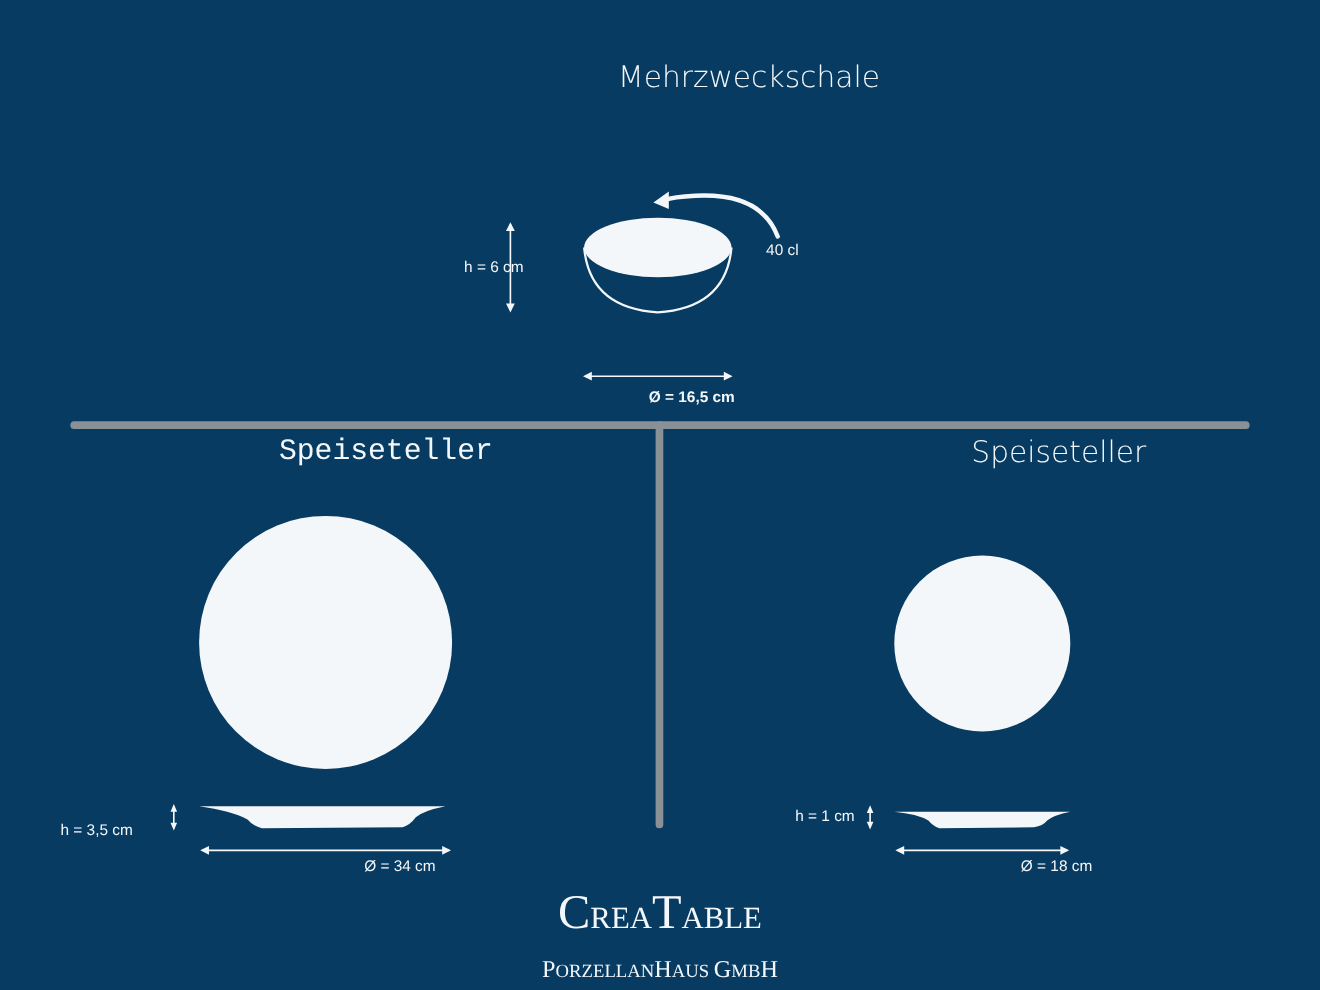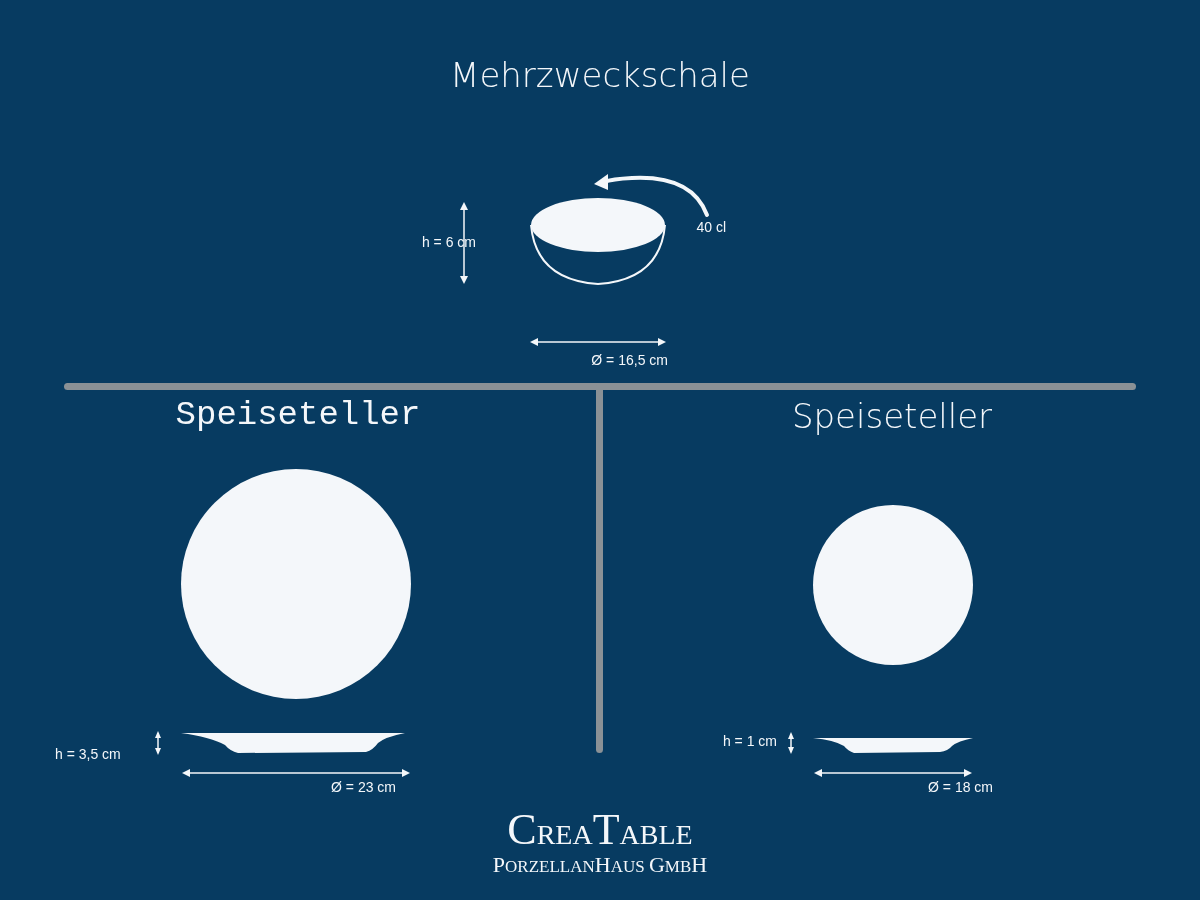--- a/index.html
+++ b/index.html
@@ -5,22 +5,22 @@
   html, body { margin:0; padding:0; }
   body {
     width:1200px; height:900px; overflow:hidden;
     background:#073b61;
     font-family:"DejaVu Sans", sans-serif;
     color:#f4f7fa;
     position:relative;
   }
   .abs { position:absolute; }
   .title {
-    font-weight:300; font-size:34px; letter-spacing:0px;
-    text-align:center; white-space:nowrap;
+    font-weight:300; font-size:27px; letter-spacing:0px;
+    text-align:right; white-space:nowrap;
     font-family:"DejaVu Sans", sans-serif;
   }
   .label {
     font-size:14px; white-space:nowrap; text-align:right;
     font-family:"Liberation Sans", sans-serif;
   }
   .divider { background:#8a9196; border-radius:4px; }
   svg { position:absolute; overflow:visible; }
   .logo-main {
     font-family:"Liberation Serif", serif; font-size:44px; letter-spacing:0px;
@@ -57,21 +57,21 @@
 </svg>
 
 <div class="abs label" style="left:682px; top:219px; width:44px;">40 cl</div>
 
 <svg style="left:528px; top:336px;" width="140" height="12" viewBox="0 0 140 12">
   <line x1="4" y1="6" x2="136" y2="6" stroke="#f4f7fa" stroke-width="1.5"></line>
   <path d="M10,2 L2,6 L10,10 Z" fill="#f4f7fa"></path>
   <path d="M130,2 L138,6 L130,10 Z" fill="#f4f7fa"></path>
 </svg>
 
-<div class="abs label" style="left:528px; top:352px; width:140px;">Ø = 16,5 cm</div>
+<div class="abs label" style="left:528px; top:352px; width:140px;font-weight:bold;">Ø = 16,5 cm</div>
 
 <div class="abs divider" style="left:64px; top:383px; width:1072px; height:7px;"></div>
 <div class="abs divider" style="left:596px; top:383px; width:7px; height:370px;"></div>
 
 <div class="abs title" style="left:148px; top:396px; width:300px;font-family:Liberation Mono, monospace;">Speiseteller</div>
 
 <div class="abs" style="left:181px; top:469px; width:230px; height:230px; border-radius:50%; background:#f4f7fa;"></div>
 
 <div class="abs label" style="left:55px; top:746px; width:90px; text-align:left;">h = 3,5 cm</div>
 
@@ -84,21 +84,21 @@
 <svg style="left:180px; top:731px;" width="230" height="24" viewBox="0 0 230 24">
   <path d="M1,2 L225,2 Q205,6 198,12 Q193,19 186,21 L58,22 Q50,20 45,14 Q30,6 1,2 Z" fill="#f4f7fa"></path>
 </svg>
 
 <svg style="left:180px; top:767px;" width="232" height="12" viewBox="0 0 232 12">
   <line x1="4" y1="6" x2="228" y2="6" stroke="#f4f7fa" stroke-width="1.5"></line>
   <path d="M10,2 L2,6 L10,10 Z" fill="#f4f7fa"></path>
   <path d="M222,2 L230,6 L222,10 Z" fill="#f4f7fa"></path>
 </svg>
 
-<div class="abs label" style="left:196px; top:779px; width:200px;">Ø = 23 cm</div>
+<div class="abs label" style="left:196px; top:779px; width:200px;">Ø = 34 cm</div>
 
 <div class="abs title" style="left:742px; top:396px; width:300px;">Speiseteller</div>
 
 <div class="abs" style="left:813px; top:505px; width:160px; height:160px; border-radius:50%; background:#f4f7fa;"></div>
 
 <div class="abs label" style="left:700px; top:733px; width:77px; text-align:right;">h = 1 cm</div>
 
 <svg style="left:785px; top:731px;" width="12" height="24" viewBox="0 0 12 24">
   <line x1="6" y1="3" x2="6" y2="21" stroke="#f4f7fa" stroke-width="1.5"></line>
   <path d="M3,8 L6,1 L9,8 Z" fill="#f4f7fa"></path>
@@ -114,16 +114,16 @@
   <path d="M10,2 L2,6 L10,10 Z" fill="#f4f7fa"></path>
   <path d="M152,2 L160,6 L152,10 Z" fill="#f4f7fa"></path>
 </svg>
 
 <div class="abs label" style="left:793px; top:779px; width:200px;">Ø = 18 cm</div>
 
 <div class="abs" style="left:450px; top:808px; width:300px;">
   <div class="logo-main">
     <span>C</span><span class="sm">REA</span><span>T</span><span class="sm">ABLE</span>
   </div>
-  <div class="logo-sub" style="margin-top:2px;">
+  <div class="logo-sub" style="margin-top:18px;">
     <span>P</span><span class="sm">ORZELLAN</span><span>H</span><span class="sm">AUS </span><span>G</span><span class="sm">MB</span><span>H</span>
   </div>
 </div>
 
 </body></html>

